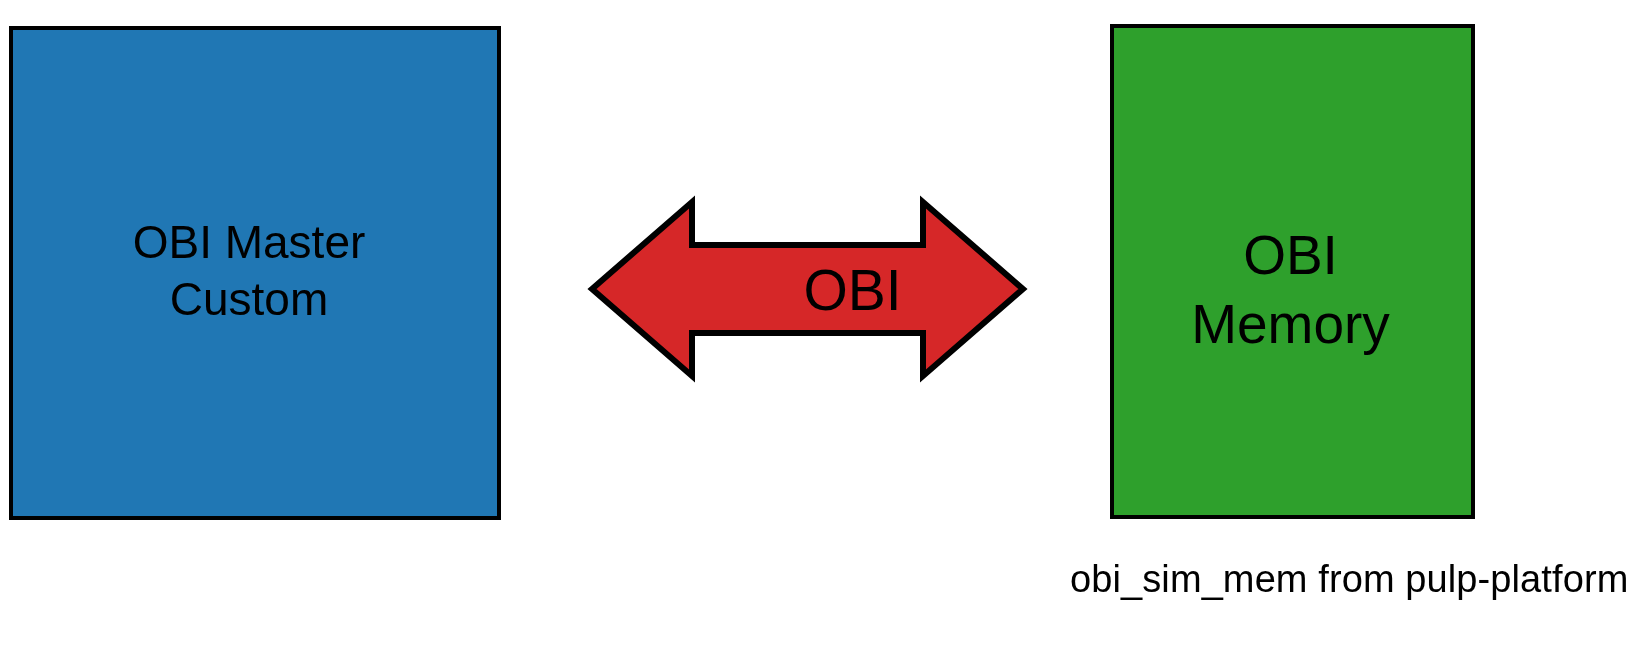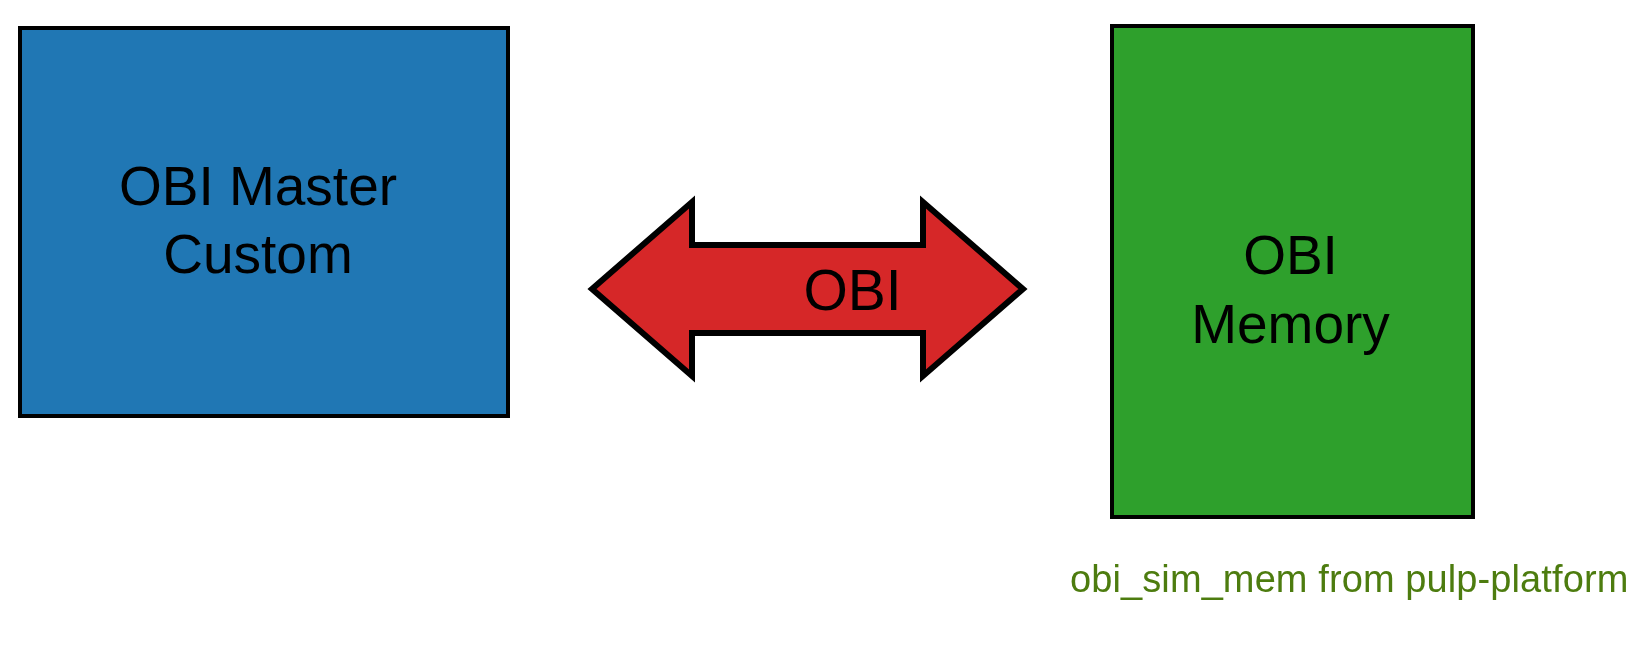--- a/index.html
+++ b/index.html
@@ -29,26 +29,26 @@
     display: flex;
     align-items: center;
     justify-content: center;
     text-align: center;
     color: #000000;
     line-height: 1.24;
     white-space: pre-line;
   }
 
   #master-block {
-    left: 18px;
+    left: 9px;
     top: 26px;
     width: 492px;
-    height: 392px;
+    height: 494px;
     background: #2077b4;
-    font-size: 55px;
+    font-size: 46px;
   }
 
   #memory-block {
     left: 1110px;
     top: 24px;
     width: 365px;
     height: 495px;
     background: #2ea02c;
     font-size: 55px;
   }
@@ -100,21 +100,21 @@
     display: block;
     transform: translate(45px, -1px);
   }
 
   
   #memory-caption {
     position: absolute;
     left: 1070px;
     top: 558px;
     font-size: 38px;
-    color: #4d7c0f;
+    color: #000000;
     white-space: nowrap;
     letter-spacing: 0.1px;
   }
 </style>
 </head>
 <body>
 
 <div id="diagram-canvas">
 
   <div class="block" id="master-block">

